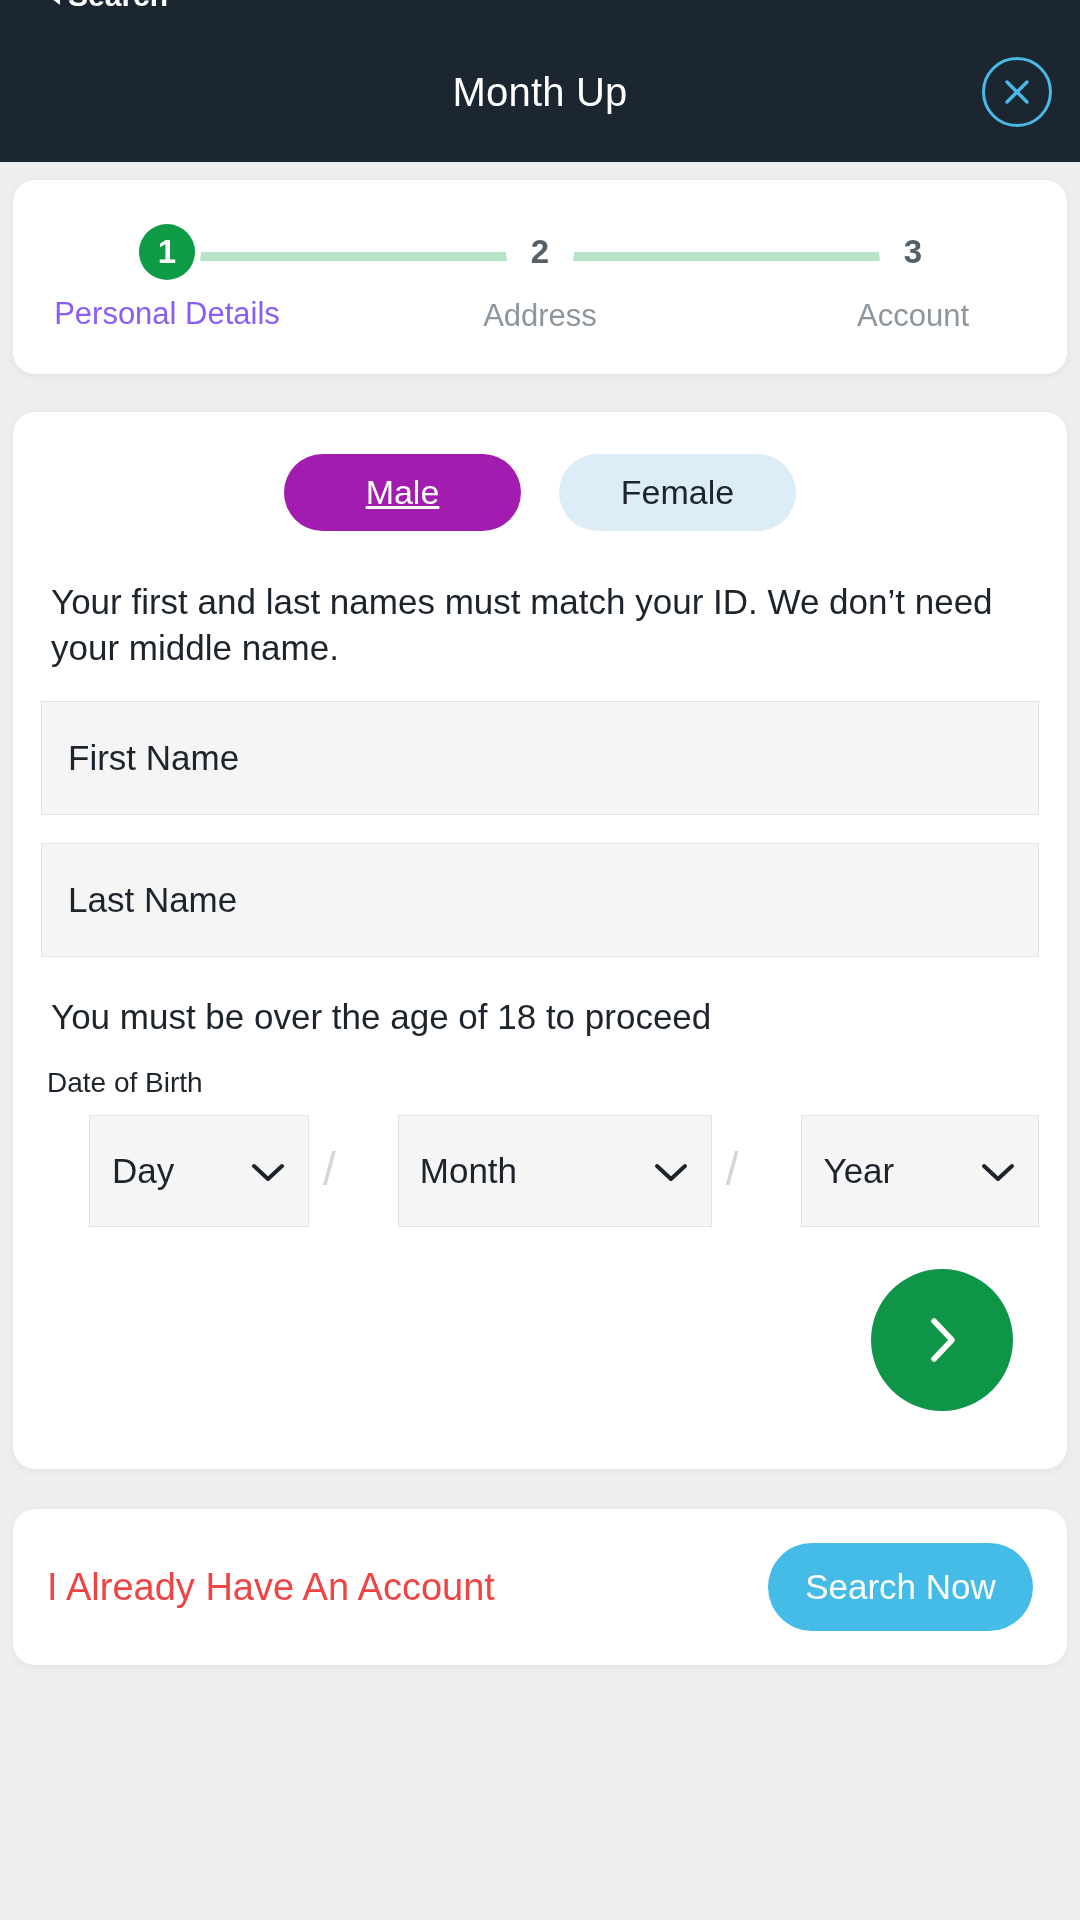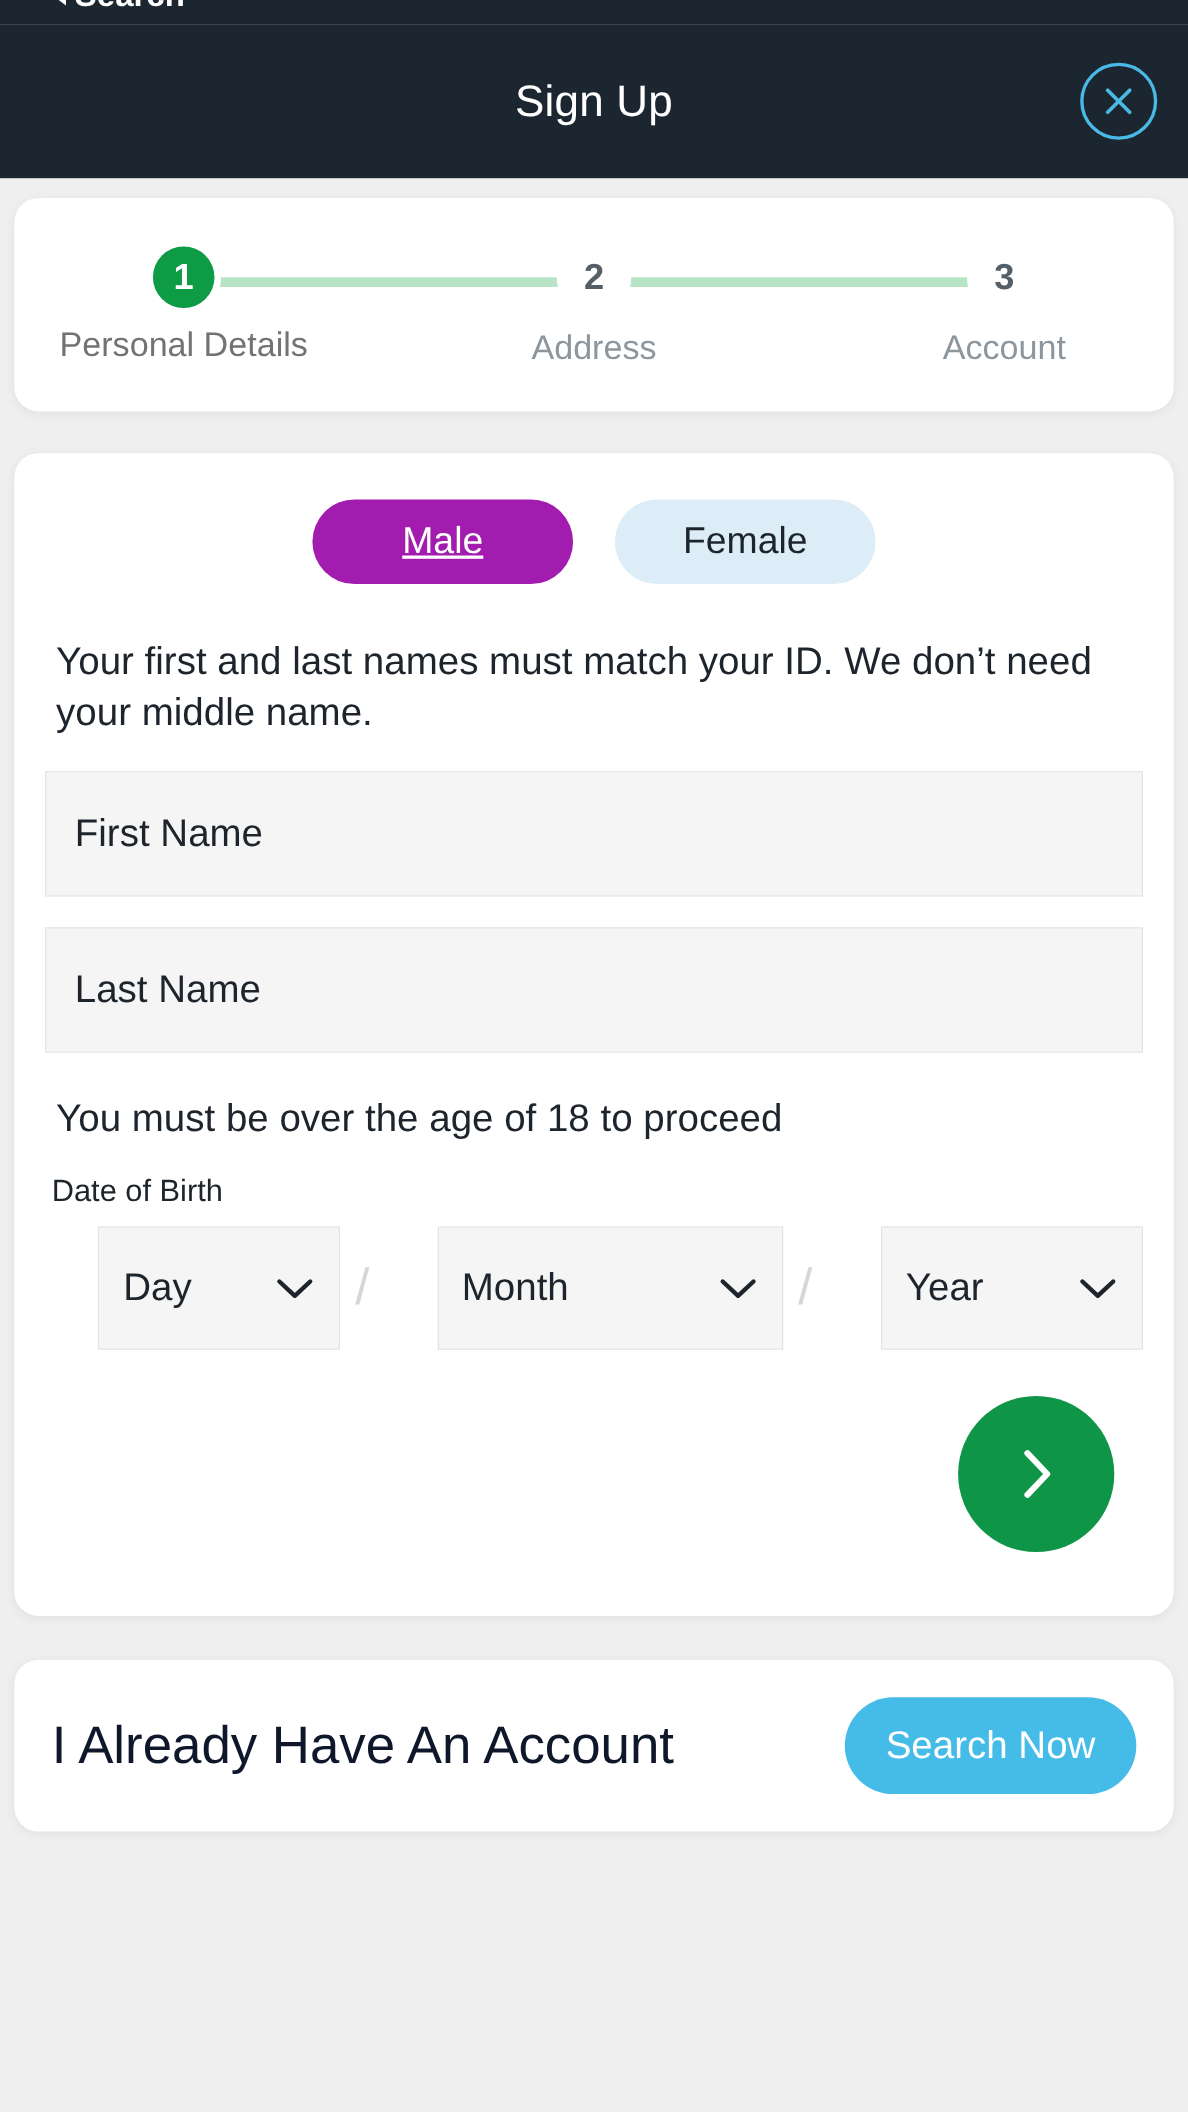--- a/index.html
+++ b/index.html
@@ -137,21 +137,21 @@
     background: #0e9b45;
     color: #ffffff;
   }
   .step-label {
     margin-top: 18px;
     font-size: 31px;
     color: #8e969d;
     white-space: nowrap;
   }
   .step.active .step-label {
-    color: #737373;
+    color: #8b5cf6;
     margin-top: 16px;
   }
 
   
   .form-card {
     padding: 42px 28px 58px 28px;
     margin-bottom: 40px;
   }
 
   .gender-row {
@@ -302,22 +302,22 @@
   }
 
   
   .login-card {
     padding: 34px 34px;
     display: flex;
     align-items: center;
     justify-content: space-between;
   }
   .login-text {
-    font-size: 48px;
-    color: #0f172a;
+    font-size: 38px;
+    color: #ef4444;
   }
   .login-btn {
     width: 265px;
     height: 88px;
     border-radius: 44px;
     background: #45bce8;
     color: #ffffff;
     font-size: 35px;
     display: flex;
     align-items: center;
@@ -331,21 +331,21 @@
 <body>
 
 <div class="statusbar">
   <div class="back-link">
     <span class="back-caret"></span>
     <span>Search</span>
   </div>
 </div>
 
 <div class="header">
-  <div class="header-title">Sign Up</div>
+  <div class="header-title">Month Up</div>
   <div class="close-btn">
     <svg width="34" height="34" viewBox="0 0 34 34">
       <line x1="7" y1="7" x2="27" y2="27" stroke="#49b9e6" stroke-width="3.4" stroke-linecap="round"></line>
       <line x1="27" y1="7" x2="7" y2="27" stroke="#49b9e6" stroke-width="3.4" stroke-linecap="round"></line>
     </svg>
   </div>
 </div>
 
 <div class="page">
 

